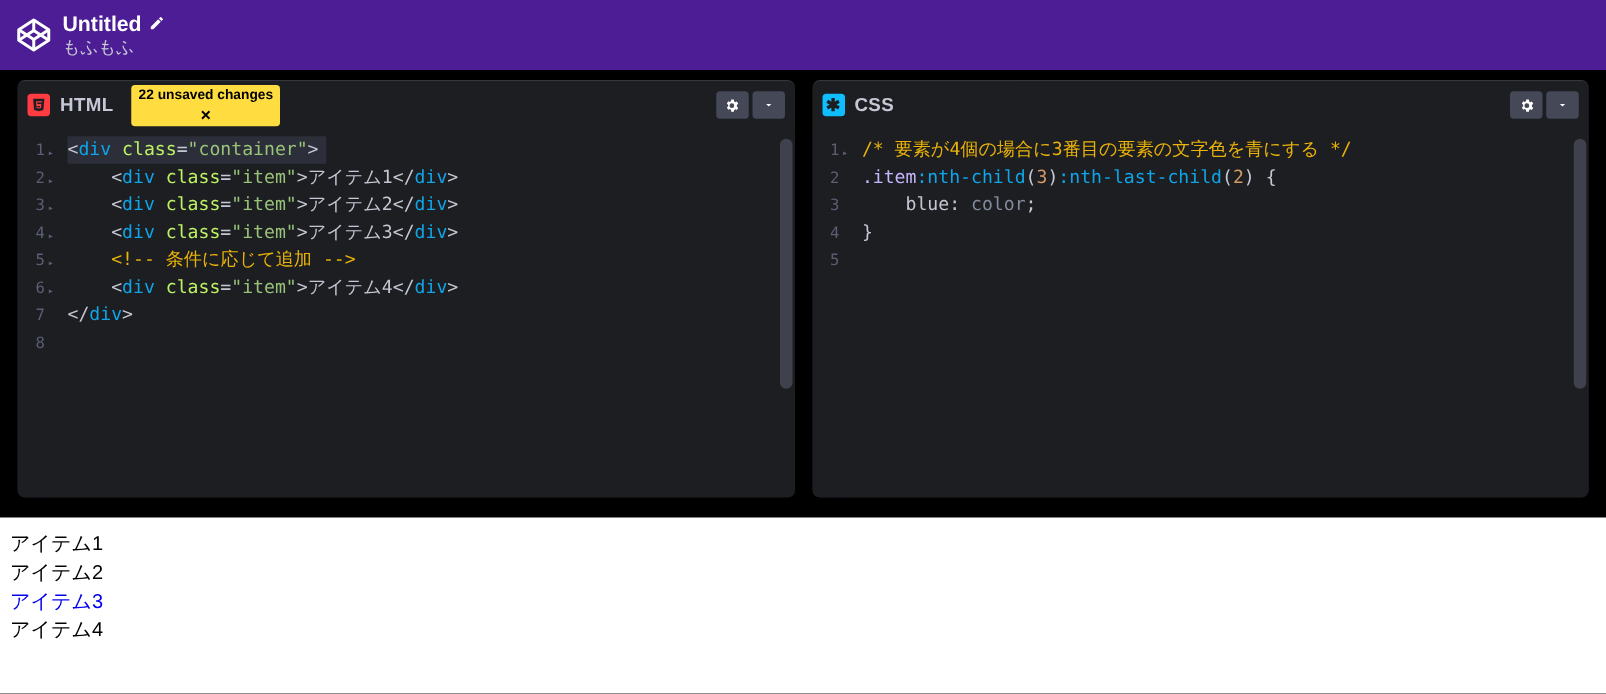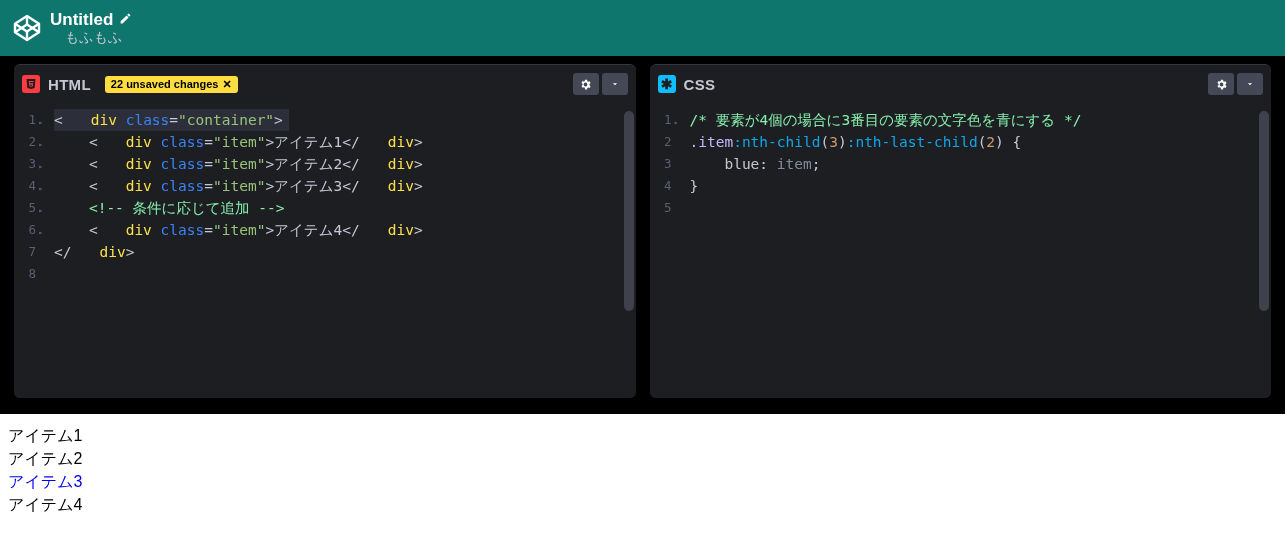--- a/index.html
+++ b/index.html
@@ -1,41 +1,41 @@
 <!DOCTYPE html>
 <html><head>
 <meta charset="utf-8">
 <style>
   * { margin:0; padding:0; box-sizing:border-box; }
   body { font-family:"Helvetica Neue",Arial,sans-serif; background:#000; width:1285px; height:555px; overflow:hidden; }
-  .header { height:56px; display:flex; align-items:center; padding:0 10px; background:#0f766e; }
+  .header { height:56px; display:flex; align-items:center; padding:0 10px; background:#4c1d95; }
   .logo-icon { width:34px; height:34px; display:flex; align-items:center; justify-content:center; margin-right:6px;}
   .title-row { display:flex; align-items:center; gap:6px; }
   .title { color:#fff; font-weight:700; font-size:17px; }
-  .author { color:#c7c9d3; font-size:14px; margin-top:-1px;margin-left:15px; }
+  .author { color:#c7c9d3; font-size:14px; margin-top:-1px; }
   .panels { display:flex; gap:14px; padding:8px 14px 16px 14px; height:358px; }
   .panel { flex:1; background:#1d1e22; border-radius:6px; display:flex; flex-direction:column; overflow:hidden; border-top:1px solid #34363e;}
   .panel-header { height:38px; display:flex; align-items:center; padding:0 8px; background:#1d1e22; }
   .panel-title-wrap { display:flex; align-items:center; gap:8px; background:#1d1e22; padding:4 2px;}
   .pad-icon { width:18px; height:18px; border-radius:3px; display:flex; align-items:center;justify-content:center; font-size:12px; font-weight:700;}
   .pad-icon.html { background:#ff3c41; color:#1d1e22;}
   .pad-icon.css { background:#0ebeff; color:#1d1e22;}
   .panel-title { color:#c5c8d4; font-weight:700; font-size:15px; letter-spacing:.3px;}
-  .badge { background:#ffdd40; color:#000; font-size:11px; padding:2px 6px; border-radius:3px; display:flex; align-items:center; gap:4px; margin-left:14px; font-weight:600;}
+  .badge { background:#ffdd40; color:#000; font-size:11px; padding:2px 6px; border-radius:3px; display:flex; align-items:center; gap:4px; margin-left:14px; font-weight:600;flex-direction:column;}
   .badge-x { font-weight:bold; }
   .spacer { flex:1; }
   .hdr-btn { background:#444857; border:none; color:#fff; width:26px; height:22px; border-radius:3px; display:flex; align-items:center; justify-content:center; font-size:12px; cursor:pointer;}
   .hdr-btn + .hdr-btn { margin-left:3px;}
   .code { flex:1; display:flex; font-family:Consolas,Menlo,monospace; font-size:14.5px; line-height:22px; position:relative; background:#1d1e22; overflow:hidden;}
   .gutter { width:28px; text-align:right; color:#5a5f73; padding:6px 6px 0 0; user-select:none; background:#1d1e22; font-size:12.5px;}
   .gutter .ln { height:22px; position:relative;}
   .gutter .arrow::after{content:"▸"; font-size:8px; color:#5a5f73; position:absolute; right:-7px; top:3px;}
   .code-body { flex:1; padding:6px 0 0 12px; color:#c5c8d4; white-space:pre; }
   .scroll-thumb { position:absolute; right:2px; top:8px; width:10px; height:200px; background:#3f424d; border-radius:5px;}
-  .t-tag{color:#fde047;margin-left:28px;} .t-attr{color:#3b82f6;} .t-str{color:#98c379;} .t-punc{color:#c5c8d4;} .t-text{color:#c5c8d4;} .t-comm{color:#86efac;} .t-sel{color:#c4b5fd;} .t-prop{color:#c5c8d4;} .t-val{color:#828b9b;} .t-pseudo{color:#0ea5e9;} .t-num{color:#d19a66;}
+  .t-tag{color:#0ea5e9;} .t-attr{color:#bef264;} .t-str{color:#98c379;} .t-punc{color:#c5c8d4;} .t-text{color:#c5c8d4;} .t-comm{color:#eab308;} .t-sel{color:#c4b5fd;} .t-prop{color:#c5c8d4;} .t-val{color:#828b9b;} .t-pseudo{color:#0ea5e9;} .t-num{color:#d19a66;}
   .hl-line{ background:#2c2f39; display:inline-block; padding-right:6px;}
   .preview { background:#fff; height:141px; padding:10px 8px; font-family:Arial,sans-serif; font-size:16px; color:#000;}
   .preview .item { line-height:23px; }
   .preview .blue { color:#0000ee; }
 </style>
 </head>
 <body>
 
 <div class="header">
   <div class="logo-icon">
@@ -132,21 +132,21 @@
     <div class="code">
       <div class="gutter">
         <div class="ln arrow">1</div>
         <div class="ln">2</div>
         <div class="ln">3</div>
         <div class="ln">4</div>
         <div class="ln">5</div>
       </div>
       <div class="code-body"><span class="t-comm">/* 要素が4個の場合に3番目の要素の文字色を青にする */</span>
 <span class="t-sel">.item</span><span class="t-pseudo">:nth-child</span><span class="t-punc">(</span><span class="t-num">3</span><span class="t-punc">)</span><span class="t-pseudo">:nth-last-child</span><span class="t-punc">(</span><span class="t-num">2</span><span class="t-punc">)</span><span class="t-punc"> {</span>
-    <span class="t-prop">blue</span><span class="t-punc">: </span><span class="t-val">item</span><span class="t-punc">;</span>
+    <span class="t-prop">blue</span><span class="t-punc">: </span><span class="t-val">color</span><span class="t-punc">;</span>
 <span class="t-punc">}</span>
 </div>
       <div class="scroll-thumb"></div>
     </div>
   </div>
 </div>
 
 <div class="preview">
   <div class="item">アイテム1</div>
   <div class="item">アイテム2</div>

